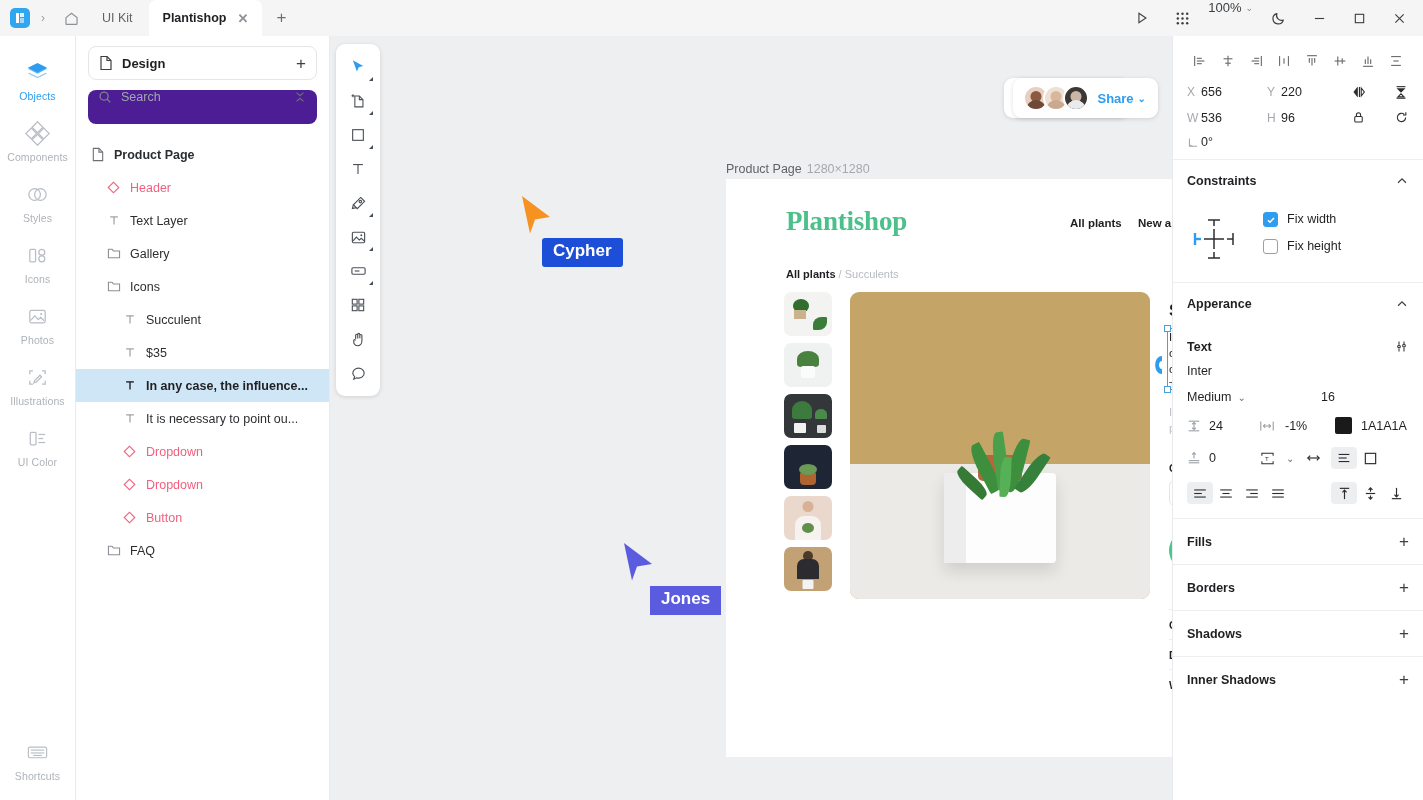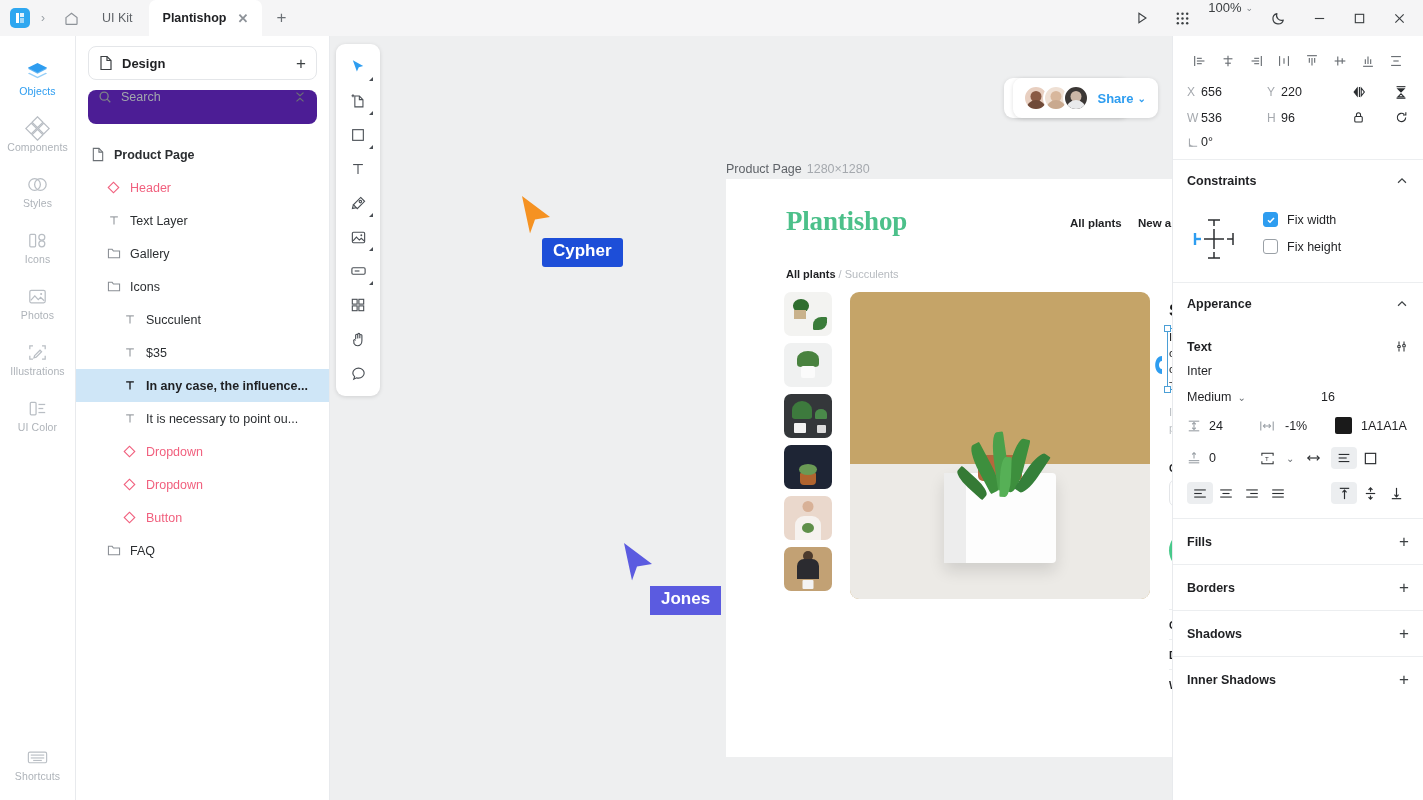--- a/index.html
+++ b/index.html
@@ -47,21 +47,21 @@
   
   .body { display: flex; flex: 1 1 auto; min-height: 0; }
 
   
   .rail {
     width: 76px; flex: 0 0 76px; background: #fff; border-right: 1px solid #e8eaed;
     display: flex; flex-direction: column; align-items: center; padding-top: 14px;
     position: relative;
   }
   .rail-item {
-    width: 76px; display: flex; flex-direction: column; align-items: center; 
+    width: 76px; display: flex; flex-direction: column; align-items: center; gap: 5px;
     padding: 9px 8px 9px; cursor: default;
   }
   .rail-item .lbl { font-size: 10.5px; color: #aeb3b9; letter-spacing: .1px; }
   .rail-item.active .lbl { color: #2e9df0; }
   .rail-item .ico { height: 26px; display: flex; align-items: center; }
   .rail-spacer { flex: 1 1 auto; }
   .rail-item.bottom { padding-bottom: 18px; }
 
   
   .layers {
@@ -218,21 +218,21 @@
   .xy .k { color: #a5a9ae; font-size: 12px; }
   .xy .icons { display: flex; justify-content: space-between; padding-left: 4px; }
   .sect {
     border-top: 1px solid #eceef0; padding: 14px;
     display: flex; align-items: center; justify-content: space-between;
   }
   .sect .h { font-size: 12.5px; font-weight: bold; color: #1f2023; }
   .sect .plus { font-size: 17px; color: #3c4043; line-height: 1; }
   .constraints { padding: 10px 14px 16px; display: flex; align-items: center; gap: 22px; }
   .cgrid { width: 54px; height: 54px; position: relative; }
-  .checkline { display: flex; align-items: center; gap: 9px; font-size: 12.5px; color: #1f2023; margin-bottom: 12px; }
+  .checkline { display: flex; align-items: flex-start; gap: 9px; font-size: 12.5px; color: #1f2023; margin-bottom: 12px; }
   .cbox { width: 15px; height: 15px; border-radius: 3px; border: 1.6px solid #9aa0a6; display:flex; align-items:center; justify-content:center; }
   .cbox.on { background: #2e9df0; border-color: #2e9df0; }
   .textsect { padding: 0 14px 12px; }
   .trow { display: flex; align-items: center; font-size: 12.5px; color: #1f2023; margin-bottom: 13px; }
   .tfont { padding: 4px 14px 12px; font-size: 12.5px; color: #1f2023; }
   .wsel { display:flex; align-items:center; gap:6px; }
   .swatch { width: 17px; height: 17px; background: #1a1a1a; border-radius: 2px; }
   .pill { background: #eceef0; border-radius: 4px; }
   svg { display:block; }
 </style>

